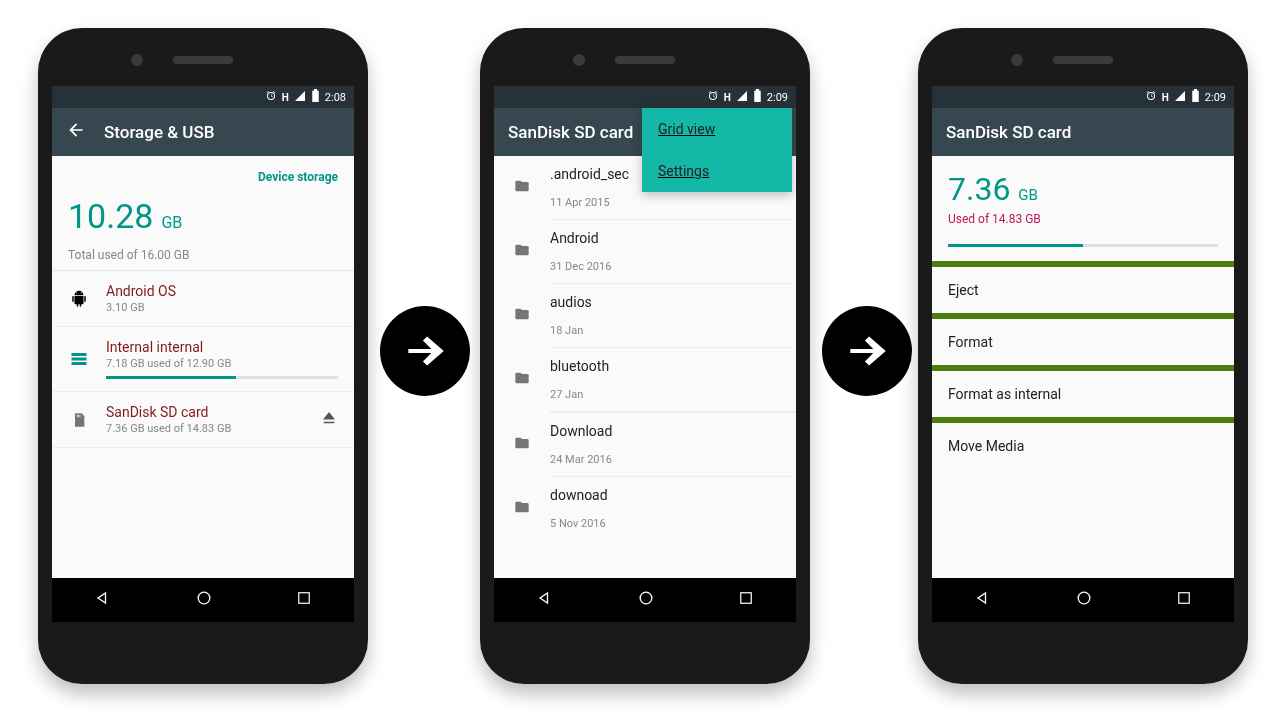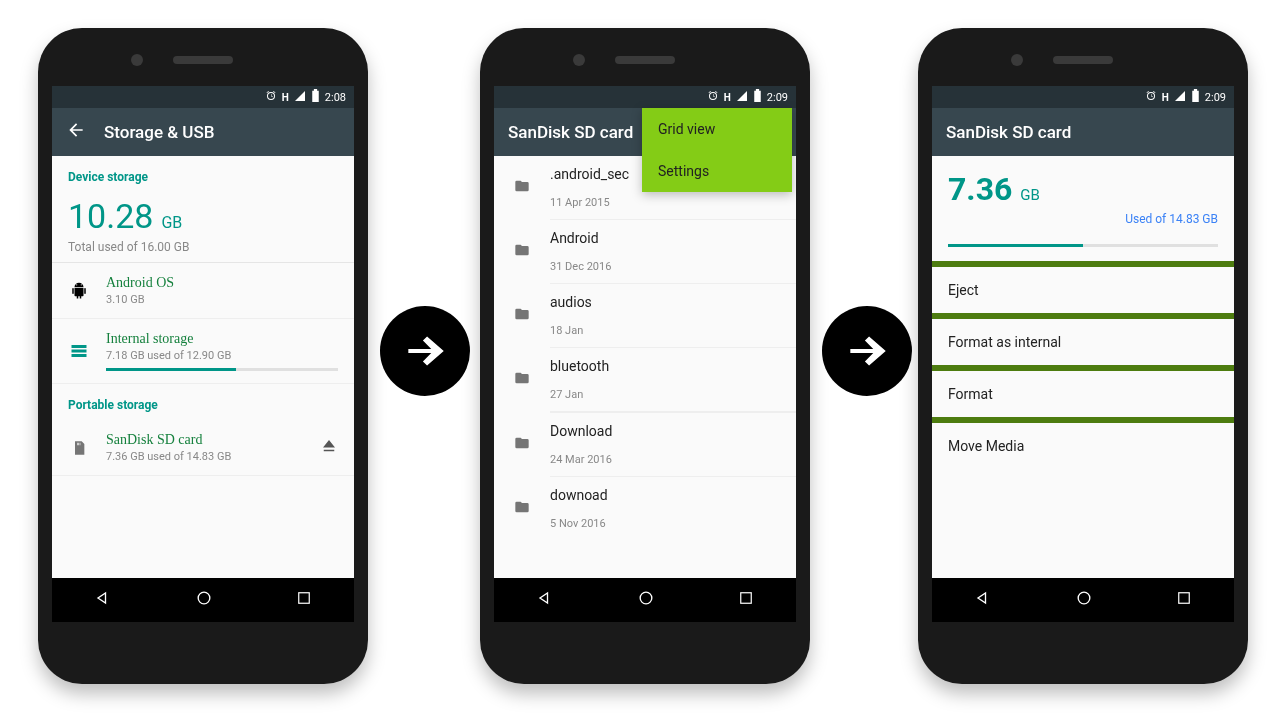--- a/index.html
+++ b/index.html
@@ -39,33 +39,34 @@
     height: 48px; background: #37474f; color: #fff;
     display: flex; align-items: center; padding: 0 14px; gap: 18px;
     font-size: 17px; font-weight: 500;
   }
   .appbar .back svg { fill: #fff; }
   .content { flex: 1; background: #fafafa; overflow: hidden; position: relative; }
 
   .section-title {
     color: #009688; font-size: 12px; font-weight: 700;
     padding: 14px 16px 8px 16px;
+    text-align: right;
   }
   .big-used { padding: 4px 16px 8px 16px; border-bottom: 1px solid #e5e5e5;}
   .big-used .num { color: #009688; font-size: 34px; font-weight: 400; }
   .big-used .unit { color: #009688; font-size: 16px; margin-left: 4px;}
-  .big-used .sub { color: #888; font-size: 12px; margin-top: 4px; }
+  .big-used .sub { color: #888; font-size: 12px; margin-top: 12px; }
 
   .row {
     display: flex; align-items: center; gap: 16px;
     padding: 12px 16px; border-bottom: 1px solid #eee;
   }
   .row .icon { width: 22px; display:flex; justify-content:center; }
   .row .text { flex: 1; }
-  .row .title { font-size: 14px; color: #15803d; font-family: Liberation Serif, serif; }
+  .row .title { font-size: 14px; color: #7f1d1d; }
   .row .sub { font-size: 11px; color: #888; margin-top: 2px; }
   .progress {
     margin-top: 6px; height: 3px; background: #e0e0e0; position: relative;
   }
   .progress .fill { position:absolute; left:0; top:0; height:100%; background:#009688; }
 
   .navbar {
     height: 44px; background: #000; display:flex; justify-content: space-around; align-items:center;
   }
   .navbar svg { stroke:#fff; fill:none; stroke-width:1.6; }
@@ -76,30 +77,30 @@
     padding: 10px 18px;
   }
   .frow .folder svg { fill:#757575; }
   .frow .txt .t { font-size:14px; color:#222; }
   .frow .txt .d { font-size:11px; color:#888; margin-top:14px; }
   .fdiv { height:1px; background:#eee; margin-left: 56px; }
 
   
   .popup {
     position:absolute; top: 22px; right: 4px;
-    background:#84cc16; box-shadow: 0 3px 10px rgba(0,0,0,.25);
-    width: 150px; z-index: 10;
+    background:#14b8a6; box-shadow: 0 3px 10px rgba(0,0,0,.25);
+    width: 150px; z-index: 10; text-decoration: underline;
   }
   .popup .item { padding: 13px 16px; font-size:14px; color:#222; }
 
   
   .sd-top { padding: 14px 16px 8px 16px; }
-  .sd-top .num { color:#009688; font-size:32px; font-weight:700; }
+  .sd-top .num { color:#009688; font-size:32px; font-weight:400; }
   .sd-top .unit { color:#009688; font-size:15px; margin-left:4px; }
-  .sd-top .sub { color:#3b82f6; font-size:12px; margin-top:4px;text-align:right; }
+  .sd-top .sub { color:#be185d; font-size:12px; margin-top:4px; }
   .sd-prog { margin: 10px 16px 14px 16px; height:3px; background:#e0e0e0; position:relative; }
   .sd-prog .fill{ position:absolute; left:0; top:0; height:100%; background:#009688; }
   .option-row { padding: 15px 16px; font-size:14px; color:#222; border-top:6px solid #4d7c0f; }
 
   
   .arrow-sep {
     position:absolute; width:90px; height:90px; background:#000; border-radius:50%;
     display:flex; align-items:center; justify-content:center;
   }
   .arrow-sep svg { fill:#fff; }
@@ -162,29 +163,28 @@
           </span>
         </div>
 
         <div class="row" style="flex-wrap:wrap;">
           <span class="icon">
             <svg width="18" height="18" viewBox="0 0 24 24" fill="#009688">
                 <path d="M2 4h20v4H2zm0 6h20v4H2zm0 6h20v4H2z"></path>
               </svg>
           </span>
           <span class="text">
-            <div class="title">Internal storage</div>
+            <div class="title">Internal internal</div>
             <div class="sub">7.18 GB used of 12.90 GB</div>
             <div class="progress">
                 <div class="fill" style="width:56%"></div>
               </div>
           </span>
         </div>
 
-        <div class="section-title">Portable storage</div>
 
         <div class="row">
           <span class="icon">
             <svg width="16" height="18" viewBox="0 0 24 24" fill="#757575">
                 <path d="M6 2h10l4 4v16H6zM9 4v4h1V4zm2 0v4h1V4zm2 0v4h1V4z"></path>
               </svg>
           </span>
           <span class="text">
             <div class="title">SanDisk SD card</div>
             <div class="sub">7.36 GB used of 14.83 GB</div>
@@ -352,22 +352,22 @@
       <div class="content">
         <div class="sd-top">
           <span class="num">7.36</span>
           <span class="unit">GB</span>
           <div class="sub">Used of 14.83 GB</div>
         </div>
         <div class="sd-prog">
           <div class="fill" style="width:50%"></div>
         </div>
         <div class="option-row">Eject</div>
+        <div class="option-row">Format</div>
         <div class="option-row">Format as internal</div>
-        <div class="option-row">Format</div>
         <div class="option-row">Move Media</div>
       </div>
 
       <div class="navbar">
         <span><svg width="20" height="20" viewBox="0 0 24 24">
               <path d="M15 6v12L6 12z"></path>
             </svg></span>
         <span><svg width="20" height="20" viewBox="0 0 24 24">
               <circle cx="12" cy="12" r="7"></circle>
             </svg></span>

